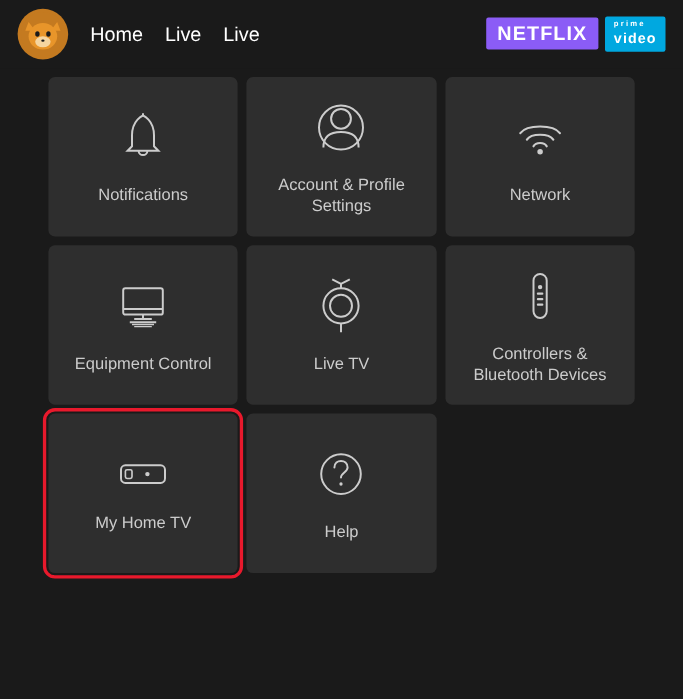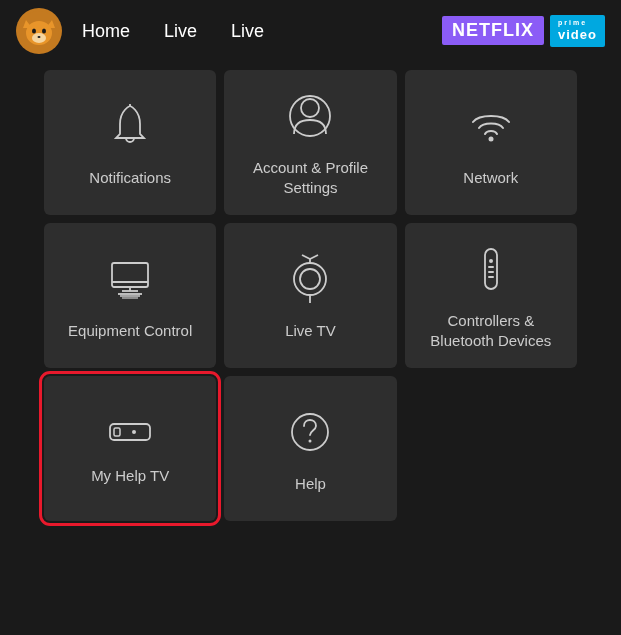--- a/index.html
+++ b/index.html
@@ -34,21 +34,21 @@
       justify-content: center;
     }
 
     .avatar-face {
       width: 40px;
       height: 40px;
     }
 
     .nav-links {
       display: flex;
-      gap: 34px;
+      gap: 20px;
       flex: 1;
     }
 
     .nav-link {
       color: #ffffff;
       font-size: 18px;
       font-weight: 500;
       text-decoration: none;
       cursor: pointer;
     }
@@ -255,21 +255,21 @@
   </div>
 
   <div class="grid-item highlighted">
     <div class="grid-item-icon">
       <svg width="52" height="36" viewBox="0 0 52 36">
         <rect x="6" y="10" width="40" height="16" rx="4" stroke="#cccccc" stroke-width="1.8"></rect>
         <rect x="10" y="14" width="6" height="8" rx="1.5" stroke="#cccccc" stroke-width="1.5" fill="none"></rect>
         <circle cx="30" cy="18" r="2" fill="#cccccc" stroke="none"></circle>
       </svg>
     </div>
-    <span class="grid-item-label">My Help TV</span>
+    <span class="grid-item-label">My Home TV</span>
   </div>
 
 
   <div class="grid-item">
     <div class="grid-item-icon">
       <svg width="52" height="52" viewBox="0 0 52 52">
         <circle cx="26" cy="26" r="18" stroke="#cccccc" stroke-width="1.8"></circle>
         <path d="M20 20 C20 16 23 14 26 14 C29 14 32 16 32 20 C32 24 26 25 26 29" stroke="#cccccc" stroke-width="1.8" fill="none" stroke-linecap="round"></path>
         <circle cx="26" cy="35" r="1.5" fill="#cccccc" stroke="none"></circle>
       </svg>

